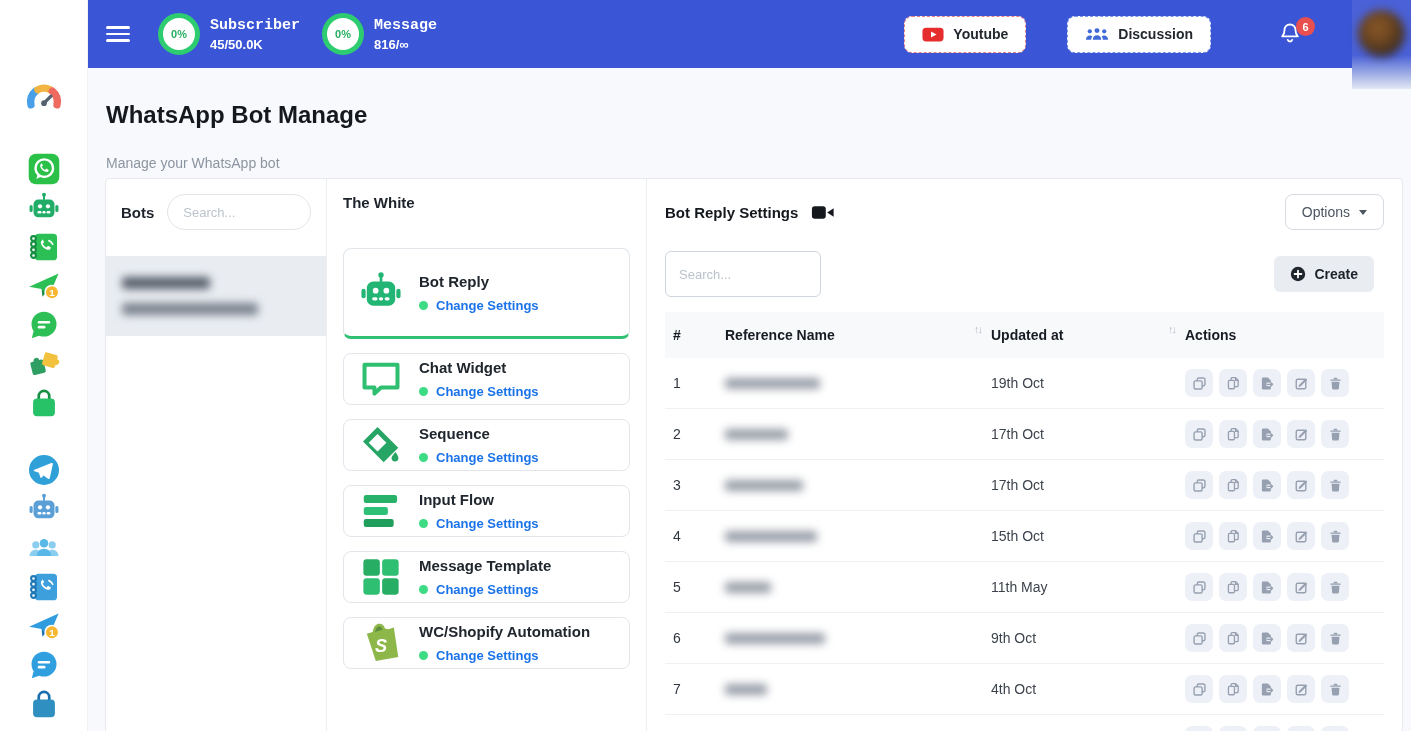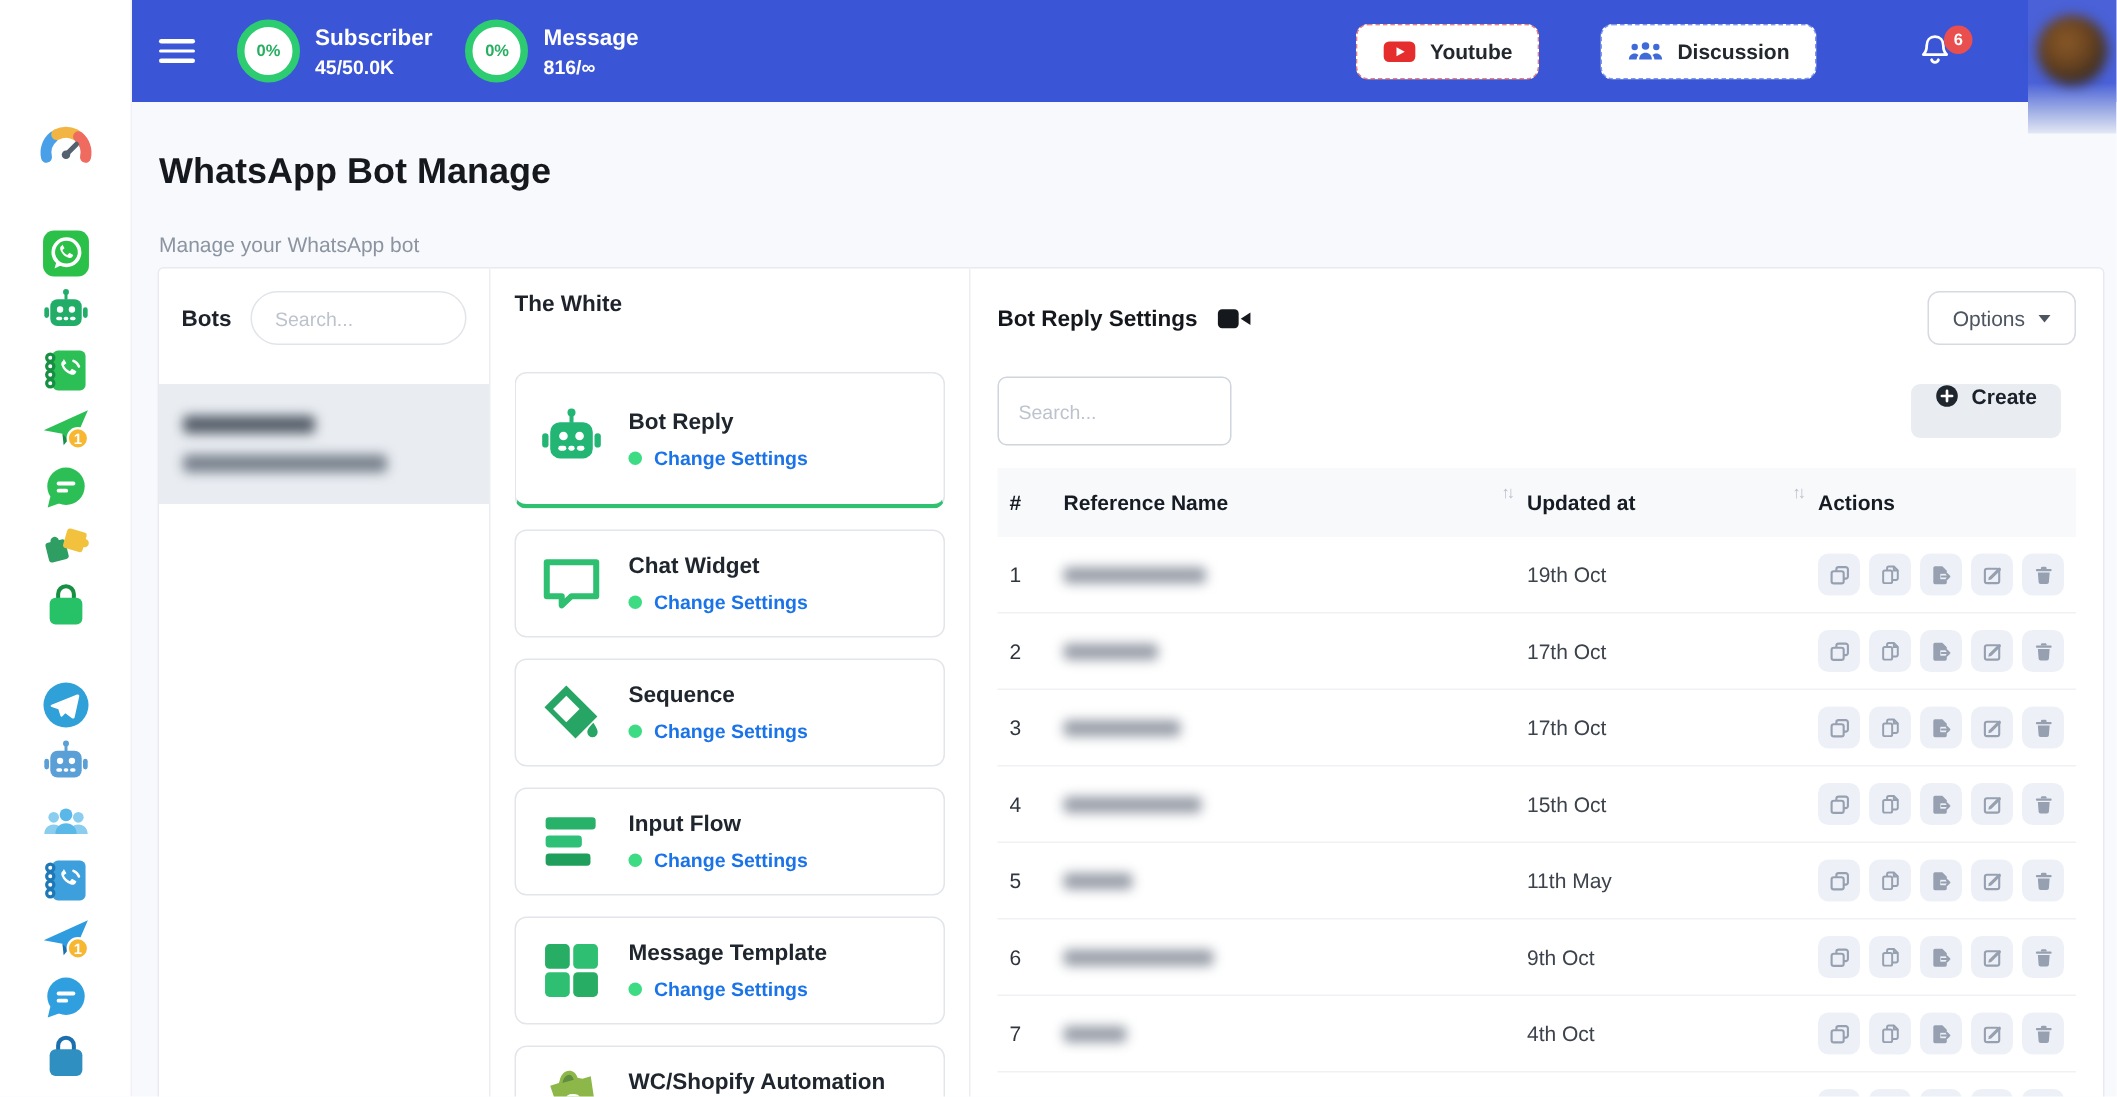--- a/index.html
+++ b/index.html
@@ -19,21 +19,21 @@
   
   .topbar { position:absolute; left:88px; top:0; right:0; height:68px; background:#3a55d6;
             display:flex; align-items:center; padding:0 18px; z-index:4; }
   .ham { cursor:pointer; margin-right:6px; }
   .ham span { display:block; width:24px; height:2.6px; background:#fff; margin:4.2px 0; border-radius:2px; }
   .stat { display:flex; align-items:center; margin-left:22px; }
   .ring { width:42px; height:42px; border:5px solid #2ecc71; border-radius:50%; background:#fff;
           display:flex; align-items:center; justify-content:center; color:#27ae60;
           font-weight:bold; font-size:11px; }
   .stat-text { margin-left:10px; color:#fff; }
-  .stat-label { font-weight:bold; font-size:15px; }
+  .stat-label { font-weight:bold; font-size:15px;font-family:Liberation Mono, monospace; }
   .stat-value { font-size:13px; font-weight:bold; margin-top:3px; }
   .tb-right { margin-left:auto; display:flex; align-items:center; padding-right:90px;gap:40px; }
   .pill-btn { display:flex; align-items:center; gap:9px; background:#fff; border-radius:8px;
               height:37px; padding:0 17px; font-size:14px; color:#23282f; font-weight:bold; cursor:pointer; }
   .pill-btn svg { display:block; }
   .yt { border:1.6px dashed #e87f7f; }
   .disc { border:1.6px dashed #7e97e8; margin-left:1px; }
   .bell-wrap { position:relative; margin-left:26px; cursor:pointer; }
   .bell-wrap svg { width:26px; height:26px; display:block; }
   .badge { position:absolute; top:-4px; right:-12px; background:#e94f4f; color:#fff; border-radius:50%;
@@ -65,21 +65,21 @@
   .bots-search::placeholder { color:#bcc3cc; }
   .bot-item { margin-top:26px; background:#e9edf2; padding:21px 16px; cursor:pointer; }
   .blur-line { border-radius:3px; filter:blur(4px); background:#666e79; height:12px; }
   .bot-item .b-name { width:88px; background:#565e69; }
   .bot-item .b-num { width:136px; margin-top:14px; background:#7a828d; }
 
   
   .col-flow { width:320px; flex:none; border-left:1px solid #eceef2; padding:15px 16px 0; }
   .flow-title { font-weight:bold; font-size:15px; color:#1d222b; }
   .flow-cards { margin-top:37px; display:flex; flex-direction:column; gap:14px; }
-  .flow-card { border:1px solid #e2e6eb; border-radius:8px; height:72px; display:flex; align-items:center;
+  .flow-card { border:1px solid #e2e6eb; border-radius:8px; height:52px; display:flex; align-items:center;
                padding:0 14px; background:#fff; cursor:pointer; flex:none; }
   .flow-card.active { border-bottom:3px solid #2fc071; height:91px; }
   .fc-icon { width:46px; height:46px; flex:none; }
   .fc-icon svg { width:100%; height:100%; display:block; }
   .fc-body { margin-left:15px; }
   .fc-title { font-size:15px; font-weight:bold; color:#20262e; }
   .fc-status { display:flex; align-items:center; margin-top:8px; gap:8px; }
   .fc-dot { width:9px; height:9px; border-radius:50%; background:#3ddc84; }
   .fc-link { font-size:13px; font-weight:bold; color:#1a73e8; cursor:pointer; }
 
@@ -92,29 +92,29 @@
   .options-btn { margin-left:auto; height:36px; border:1px solid #d6dae1; background:#fff; border-radius:8px;
                  padding:0 16px; font-size:14px; color:#4c5560; display:flex; align-items:center; gap:9px;
                  cursor:pointer; font-family:inherit; }
   .caret { width:0; height:0; border-left:4.5px solid transparent; border-right:4.5px solid transparent;
            border-top:5.5px solid #4c5560; }
   .set-toolbar { display:flex; margin-top:21px; align-items:center; }
   .set-search { width:156px; height:46px; border:1px solid #cfd5dc; border-radius:6px; padding:0 13px;
                 font-size:13px; outline:none; font-family:inherit; color:#4a5560; }
   .set-search::placeholder { color:#bcc3cc; }
   .create-btn { margin-left:auto; margin-right:10px; height:36px; background:#e9edf2; border:none; border-radius:6px;
-                padding:0 16px; display:flex; gap:8px; font-size:14px; color:#1b212a;
+                padding:0 16px; display:flex; align-items:center; gap:8px; font-size:14px; color:#1b212a;
                 font-weight:bold; cursor:pointer; font-family:inherit; }
   .create-btn svg { width:16px; height:16px; display:block; }
 
   .table { margin-top:15px; }
   .t-head { display:flex; align-items:center; height:46px; background:#f8f9fb; font-weight:bold;
             font-size:14px; color:#171c24; }
   .c-num { width:44px; padding-left:8px; flex:none; }
-  .c-name { width:309px; flex:none; display:flex; justify-content:space-between; }
+  .c-name { width:266px; flex:none; display:flex; justify-content:space-between;margin-left:16px; }
   .c-upd { width:194px; flex:none; display:flex; justify-content:space-between; }
   .c-act { flex:1; }
   .sort { color:#b9c0c9; font-size:11px; letter-spacing:-2px; margin-right:10px; cursor:pointer;
           font-weight:normal; position:relative; top:-4px; }
   .t-row { display:flex; align-items:center; height:51px; border-bottom:1px solid #f0f1f5;
            font-size:14px; color:#30363f; }
   .name-blur { height:11px; background:#999fa9; border-radius:3px; filter:blur(4px); }
   .upd-txt { color:#3d434c; }
   .act-group { display:flex; gap:6px; }
   .act-btn { width:28px; height:28px; background:#edf1f7; border:none; border-radius:7px; display:flex;

